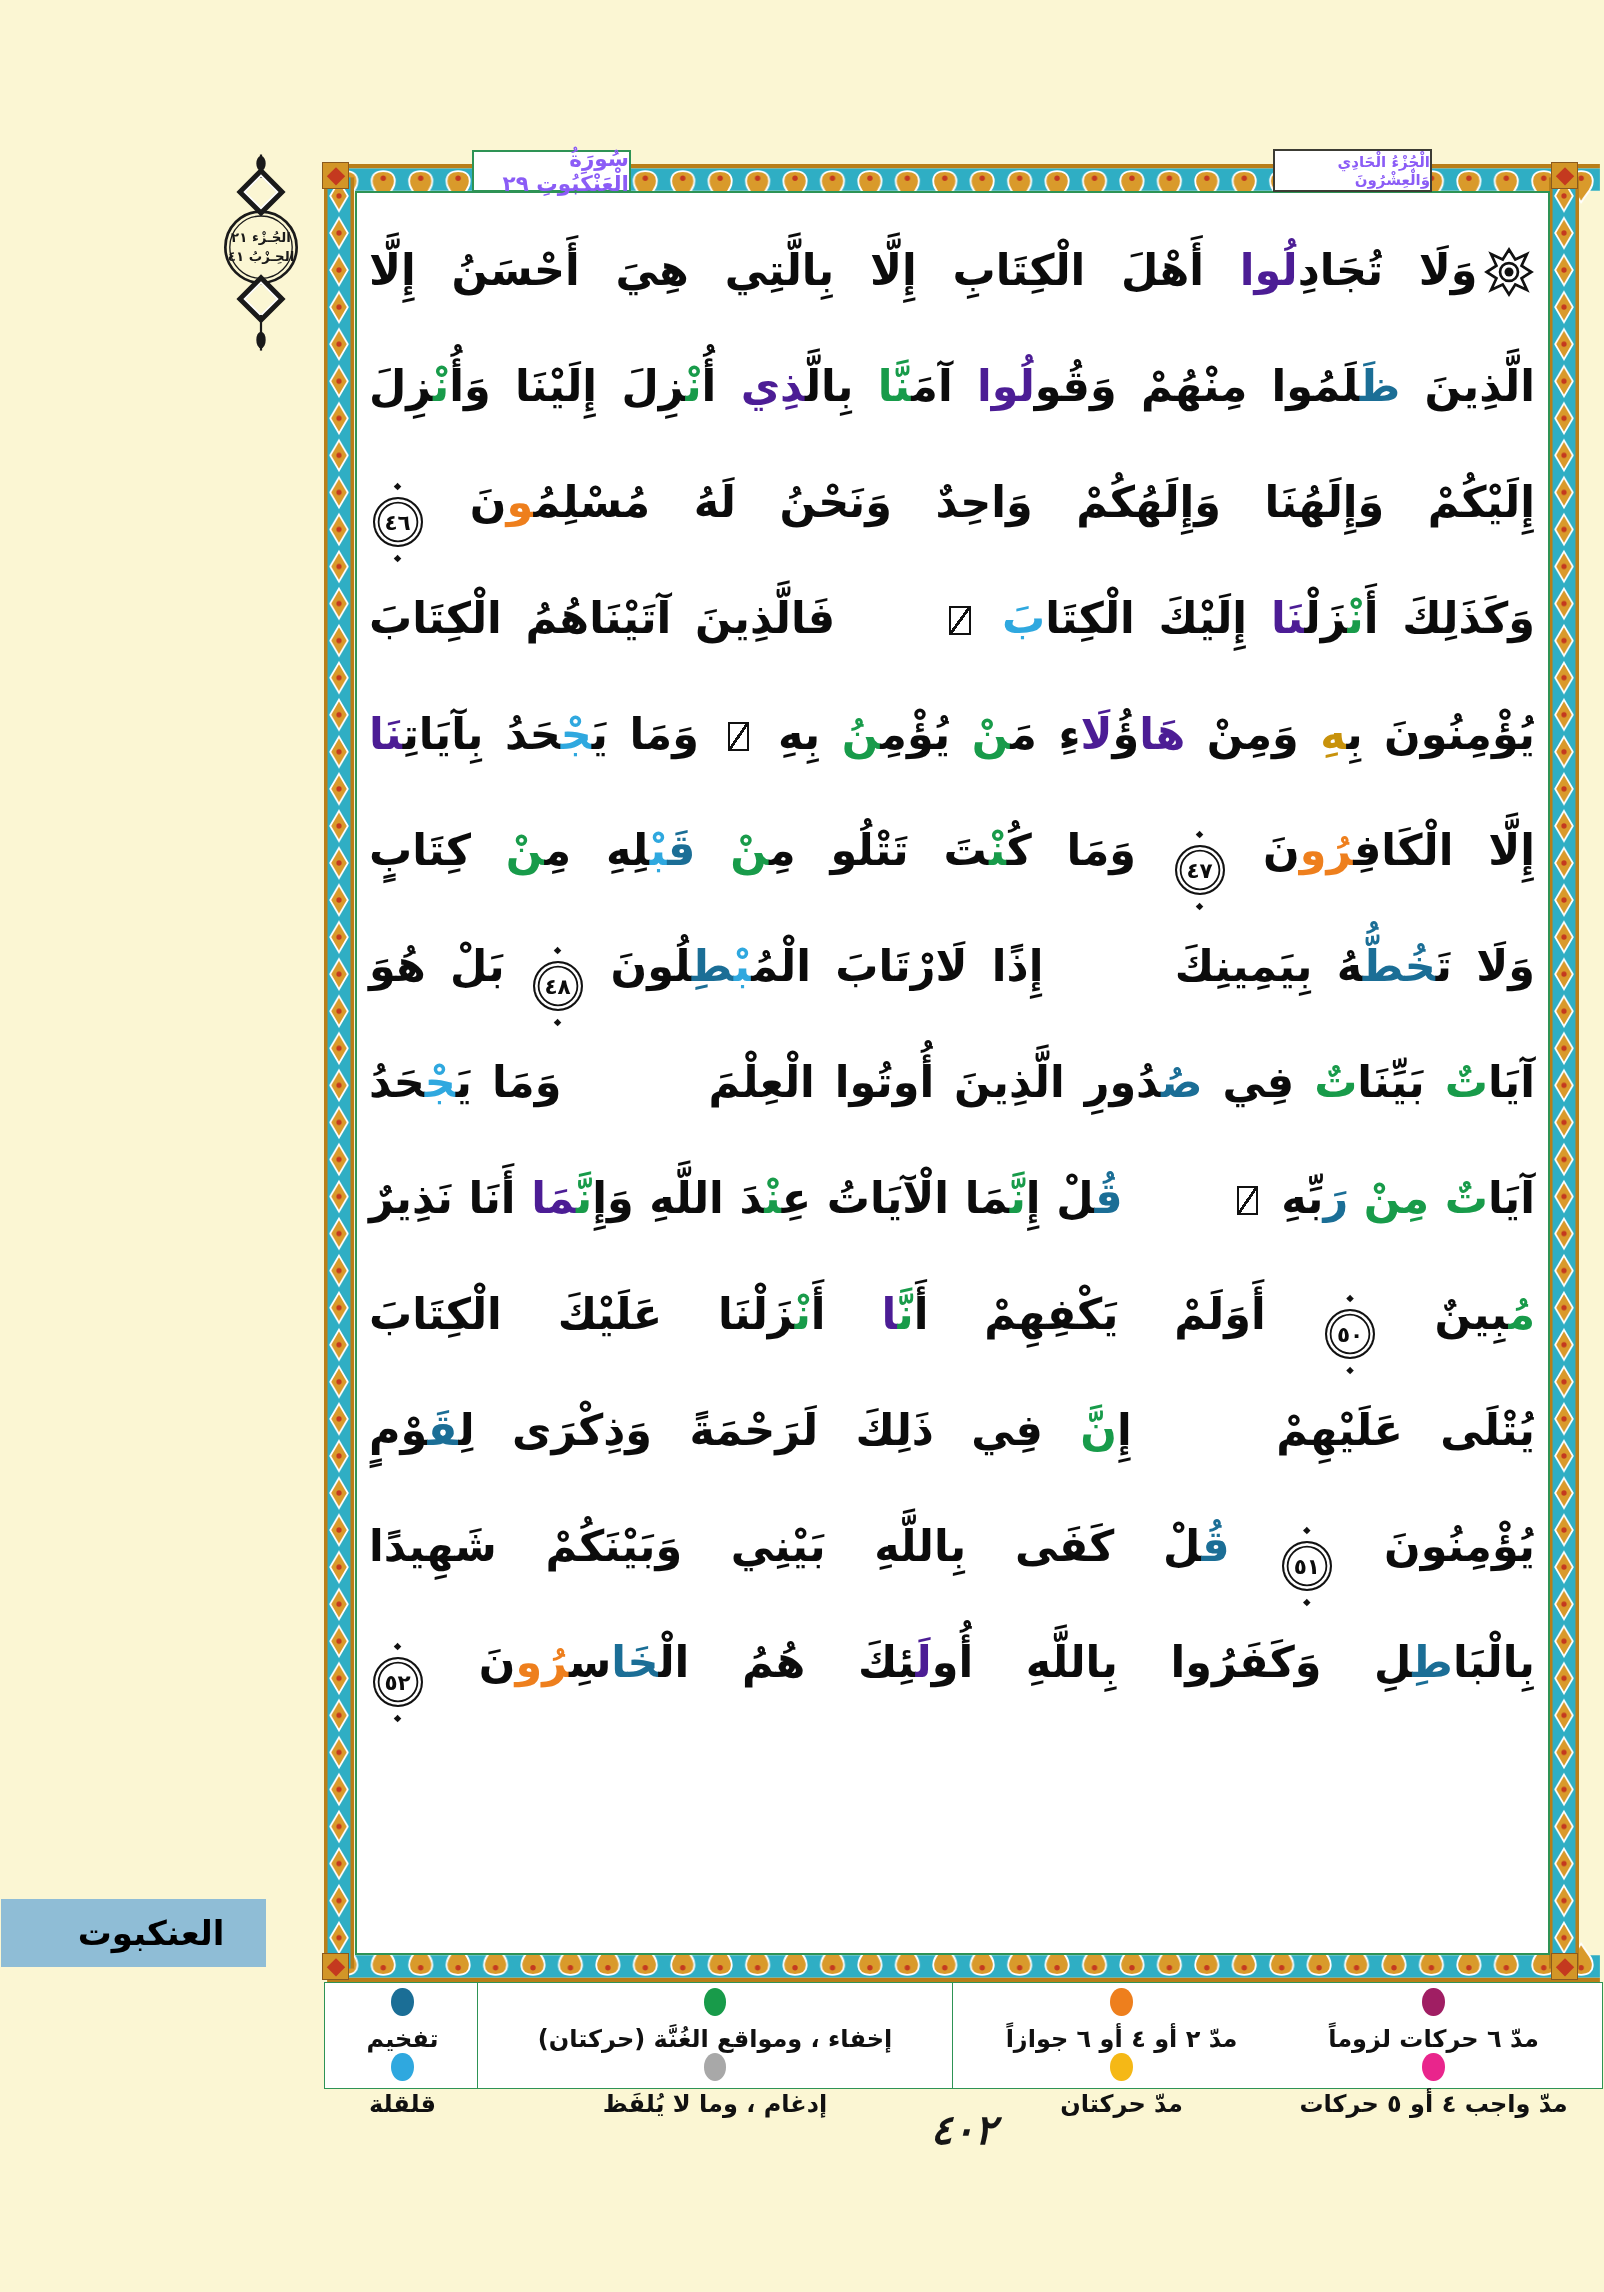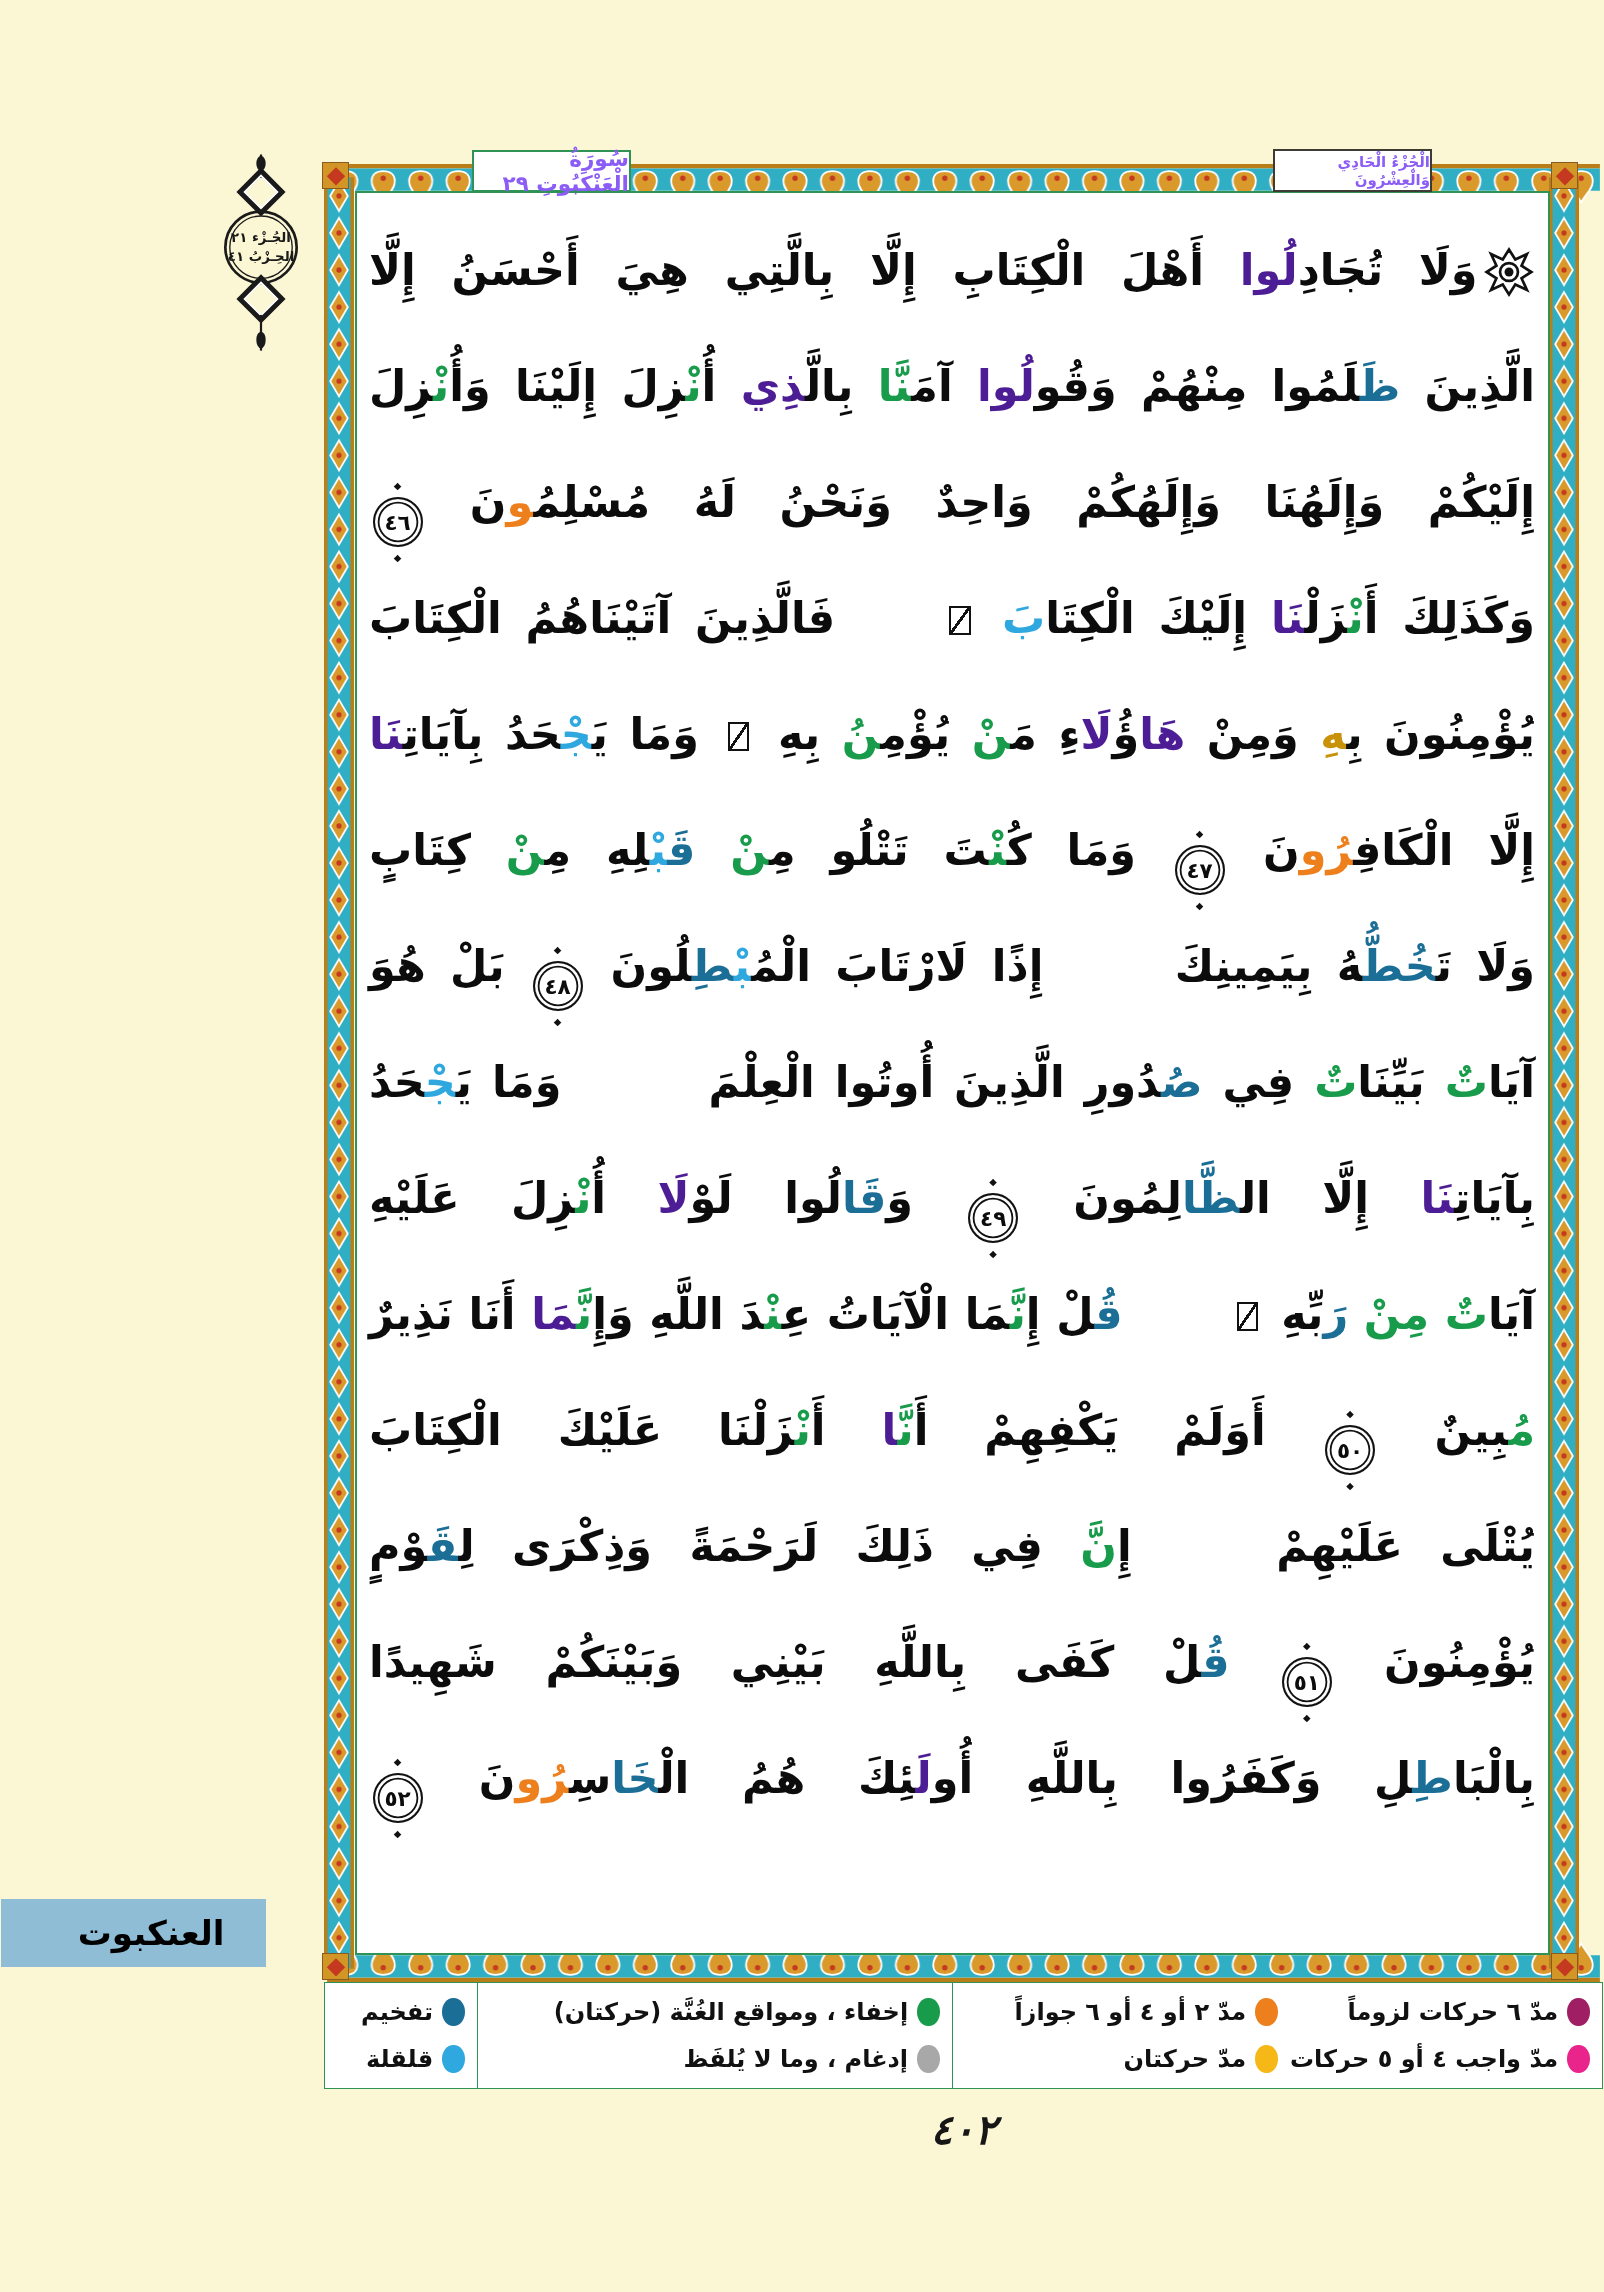--- a/index.html
+++ b/index.html
@@ -48,21 +48,21 @@
   .rosette { display:inline-block; width:52px; height:52px; vertical-align:-12.5px; margin-left:5.4px; }
 
   
   #legend { position:absolute; left:324px; top:1982px; width:1279px; height:107px; background:#fff;
             border:1.8px solid #2E9355; display:flex; flex-direction:row; direction:rtl; z-index:4; }
   .lg-col { height:100%; border-left:1.8px solid #2E9355; padding:5.4px 12.5px; }
   .lg-col:last-child { border-left:none; }
   #lg-col-madd { width:650px; display:grid; grid-template-columns:1fr 1fr; align-items:center; }
   #lg-col-ghunna { width:475px; display:flex; flex-direction:column; justify-content:space-around; }
   #lg-col-heavy  { width:149px; display:flex; flex-direction:column; justify-content:space-around; }
-  .lg-item { display:flex; align-items:center; gap:9px; direction:rtl; }
+  .lg-item { display:flex; align-items:center; gap:9px; direction:rtl;flex-direction:column; }
   .lg-dot { width:22.4px; height:28px; border-radius:50%; flex:0 0 auto; }
   .lg-lbl { font-size:24px; font-weight:bold; color:#111; white-space:nowrap; }
 
   
   #side-tab { position:absolute; left:0; top:1899px; width:266px; height:68px; background:#8FBDD6;
               display:flex; align-items:center; justify-content:center; padding-left:36px; z-index:3; }
   #side-tab span { font-size:34px; font-weight:bold; color:#000000; }
   #page-number { position:absolute; left:324px; top:2106px; width:1279px; text-align:center;
                  font-size:41px; font-weight:bold; color:#161616;font-style:italic; }
 </style>
@@ -159,21 +159,20 @@
             </g>
             <circle cx="29" cy="29" r="5" fill="#111"></circle>
           </svg></span><span>وَلَا تُجَادِ</span><span class="c-pink">لُوا</span><span> أَهْلَ الْكِتَابِ إِلَّا بِالَّتِي هِيَ أَحْسَنُ إِلَّا</span></div>
       <div class="qline"><span>الَّذِينَ </span><span class="c-teal">ظَ</span><span>لَمُوا مِنْهُمْ وَقُو</span><span class="c-pink">لُوا</span><span> آمَ</span><span class="c-green">نَّا</span><span> بِالَّ</span><span class="c-pink">ذِي</span><span> أُ</span><span class="c-green">نْ</span><span>زِلَ إِلَيْنَا وَأُ</span><span class="c-green">نْ</span><span>زِلَ</span></div>
       <div class="qline"><span>إِلَيْكُمْ وَإِلَهُنَا وَإِلَهُكُمْ وَاحِدٌ وَنَحْنُ لَهُ مُسْلِمُ</span><span class="c-orange">و</span><span>نَ </span><span class="ayah">٤٦</span></div>
       <div class="qline"><span>وَكَذَلِكَ أَ</span><span class="c-green">نْ</span><span>زَلْ</span><span class="c-pink">نَا</span><span> إِلَيْكَ الْكِتَا</span><span class="c-blue">بَ</span><span> </span><span class="sq"></span><span class="gap"></span><span>فَالَّذِينَ آتَيْنَاهُمُ الْكِتَابَ</span></div>
       <div class="qline"><span>يُؤْمِنُونَ بِ</span><span class="c-yellow">هِ</span><span> وَمِنْ </span><span class="c-pink">هَا</span><span>ؤُ</span><span class="c-pink">لَا</span><span>ءِ مَ</span><span class="c-green">نْ</span><span> يُؤْمِ</span><span class="c-green">نُ</span><span> بِهِ </span><span class="sq"></span><span> وَمَا يَ</span><span class="c-blue">جْ</span><span>حَدُ بِآيَاتِ</span><span class="c-pink">نَا</span></div>
       <div class="qline"><span>إِلَّا الْكَافِ</span><span class="c-orange">رُو</span><span>نَ </span><span class="ayah">٤٧</span><span> وَمَا كُ</span><span class="c-green">نْ</span><span>تَ تَتْلُو مِ</span><span class="c-green">نْ</span><span> </span><span class="c-teal">قَ</span><span class="c-blue">بْ</span><span>لِهِ مِ</span><span class="c-green">نْ</span><span> كِتَابٍ</span></div>
       <div class="qline"><span>وَلَا تَ</span><span class="c-teal">خُ</span><span class="c-teal">طُّ</span><span>هُ بِيَمِينِكَ </span><span class="gap"></span><span>إِذًا لَارْتَابَ الْمُ</span><span class="c-blue">بْ</span><span class="c-teal">طِ</span><span>لُونَ </span><span class="ayah">٤٨</span><span> بَلْ هُوَ</span></div>
       <div class="qline"><span>آيَا</span><span class="c-green">تٌ</span><span> بَيِّنَا</span><span class="c-green">تٌ</span><span> فِي </span><span class="c-teal">صُ</span><span>دُورِ الَّذِينَ أُوتُوا الْعِلْمَ </span><span class="gap"></span><span> وَمَا يَ</span><span class="c-blue">جْ</span><span>حَدُ</span></div>
-      <div class="qline"><span>بِآيَاتِ</span><span class="c-pink">نَا</span><span> إِلَّا ال</span><span class="c-teal">ظَّا</span><span>لِمُونَ </span><span class="ayah">٤٩</span><span> وَ</span><span class="c-teal">قَا</span><span>لُوا لَوْ</span><span class="c-pink">لَا</span><span> أُ</span><span class="c-green">نْ</span><span>زِلَ عَلَيْهِ</span></div>
       <div class="qline"><span>آيَا</span><span class="c-green">تٌ</span><span> </span><span class="c-green">مِنْ</span><span> </span><span class="c-teal">رَ</span><span>بِّهِ </span><span class="sq"></span><span class="gap"></span><span class="c-teal">قُ</span><span>لْ إِ</span><span class="c-green">نَّ</span><span>مَا الْآيَاتُ عِ</span><span class="c-green">نْ</span><span>دَ اللَّهِ وَإِ</span><span class="c-green">نَّ</span><span class="c-pink">مَا</span><span> أَنَا نَذِيرٌ</span></div>
       <div class="qline"><span class="c-green">مُ</span><span>بِينٌ </span><span class="ayah">٥٠</span><span> أَوَلَمْ يَكْفِهِمْ أَ</span><span class="c-green">نَّ</span><span class="c-pink">ا</span><span> أَ</span><span class="c-green">نْ</span><span>زَلْنَا عَلَيْكَ الْكِتَابَ</span></div>
       <div class="qline"><span>يُتْلَى عَلَيْهِمْ </span><span class="gap"></span><span>إِ</span><span class="c-green">نَّ</span><span> فِي ذَلِكَ لَرَحْمَةً وَذِكْرَى لِ</span><span class="c-teal">قَ</span><span>وْمٍ</span></div>
       <div class="qline"><span>يُؤْمِنُونَ </span><span class="ayah">٥١</span><span> </span><span class="c-teal">قُ</span><span>لْ كَفَى بِاللَّهِ بَيْنِي وَبَيْنَكُمْ شَهِيدًا</span></div>
       <div class="qline"><span>بِالْبَا</span><span class="c-teal">طِ</span><span>لِ وَكَفَرُوا بِاللَّهِ أُو</span><span class="c-pink">لَ</span><span>ئِكَ هُمُ الْ</span><span class="c-teal">خَا</span><span>سِ</span><span class="c-orange">رُو</span><span>نَ </span><span class="ayah">٥٢</span></div>
     </div>
 
   <div id="legend">
     <div class="lg-col" id="lg-col-madd">
         <div class="lg-item">

